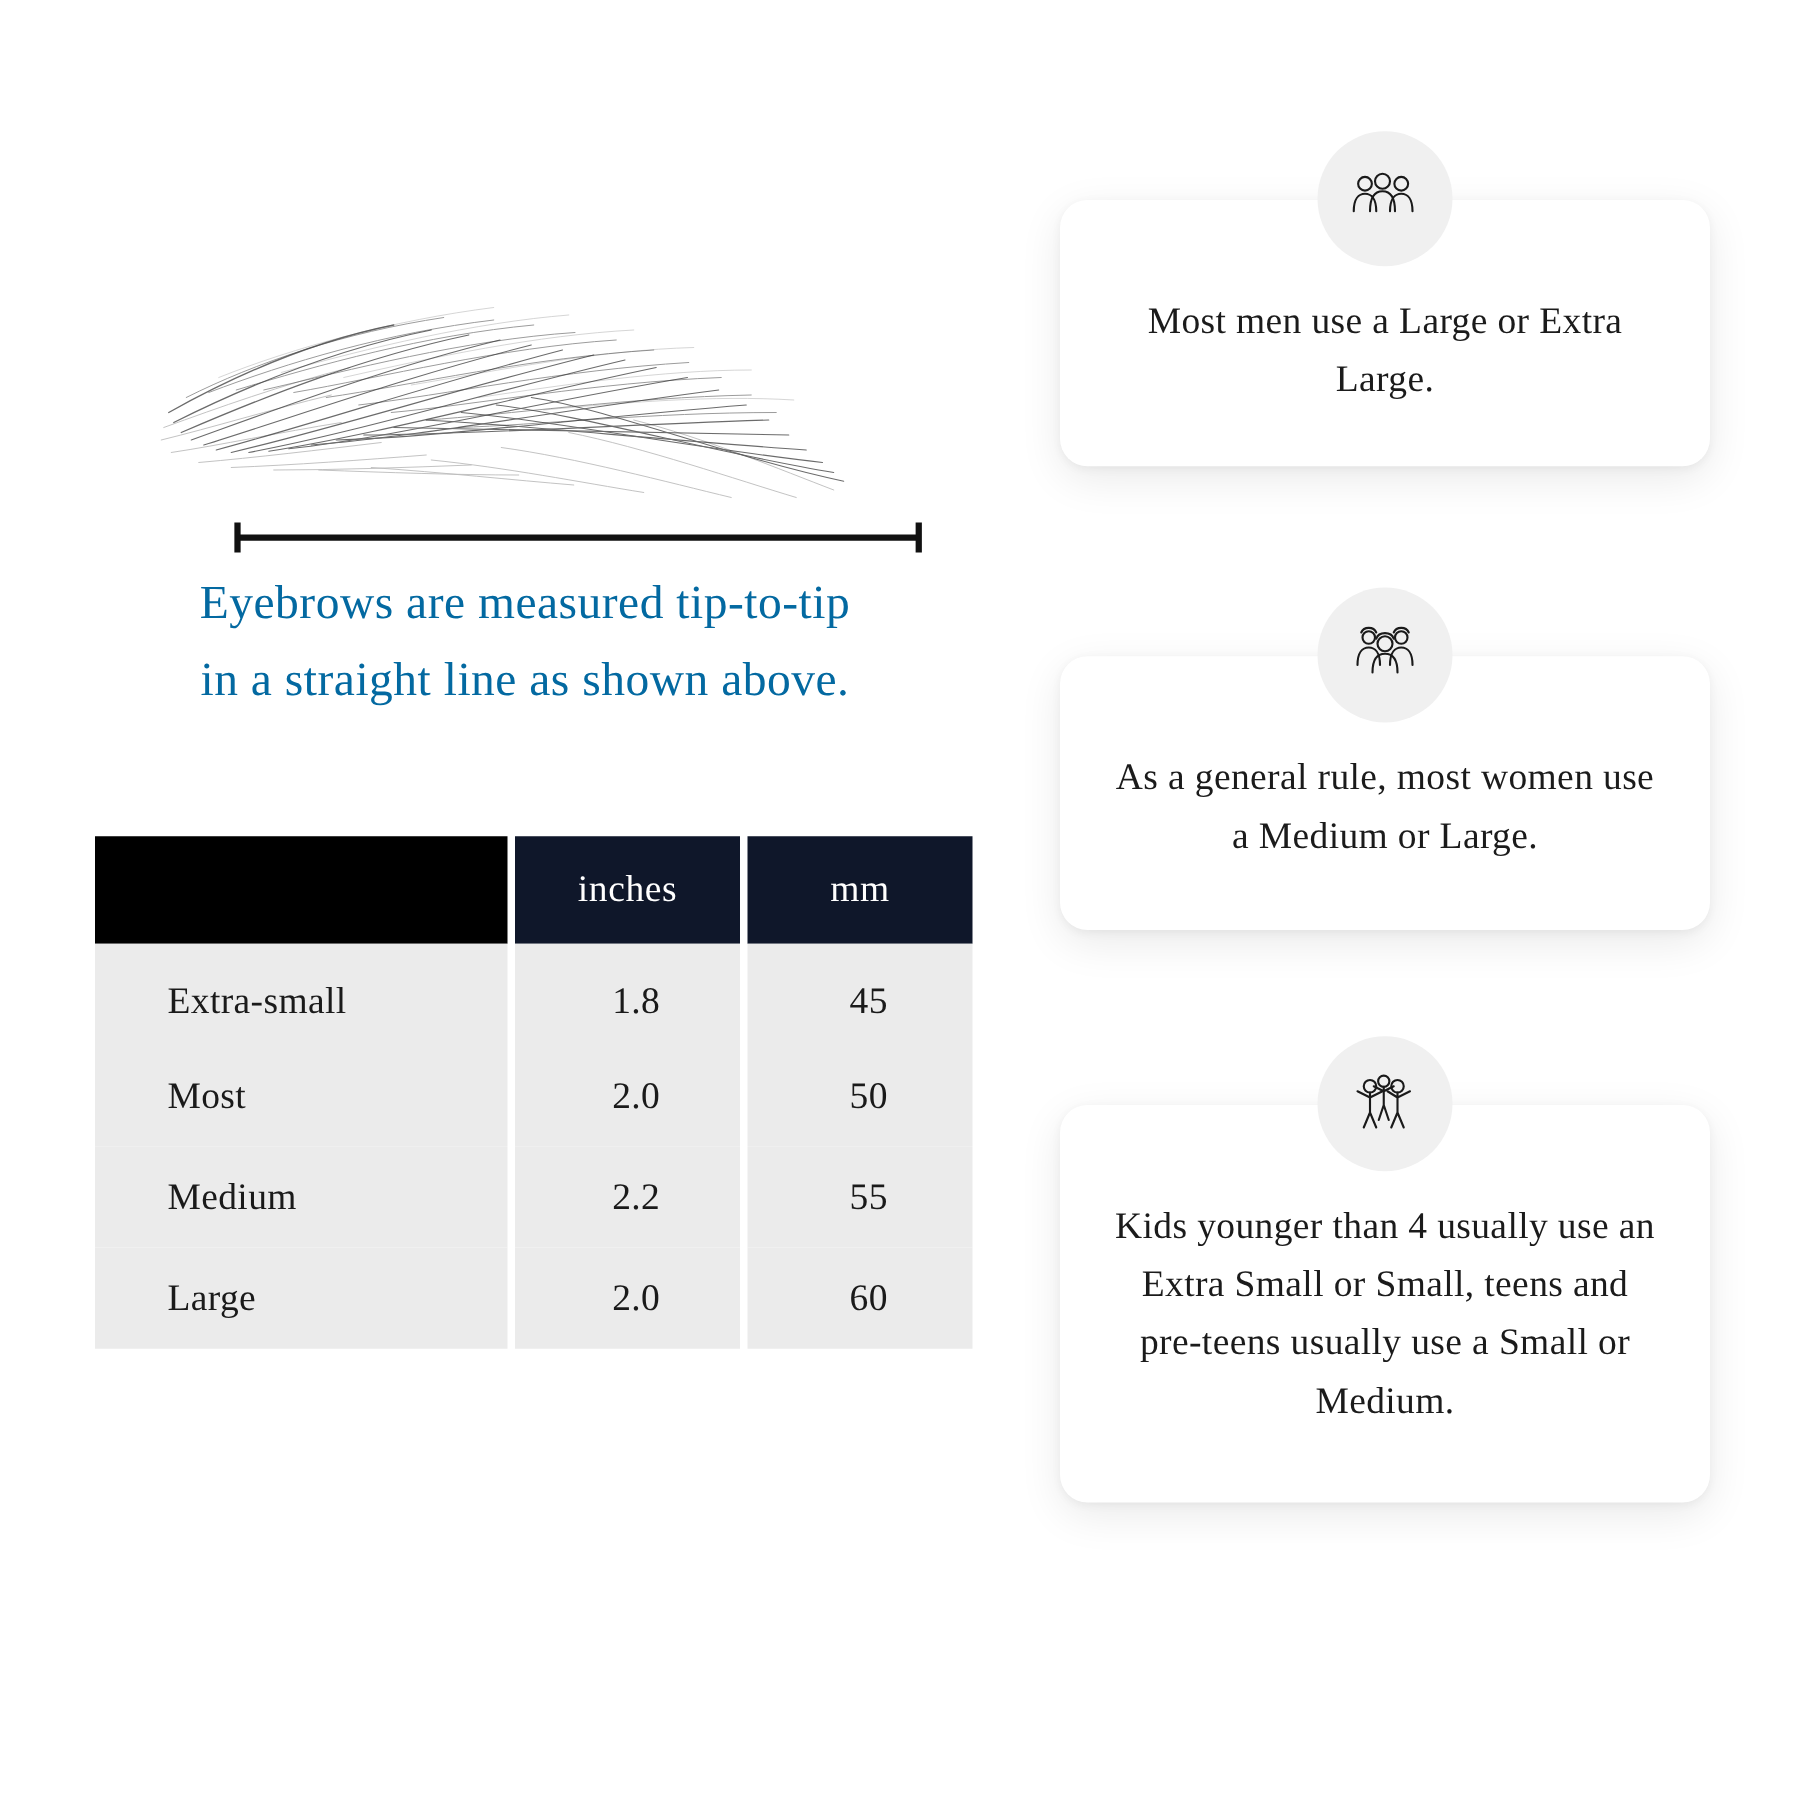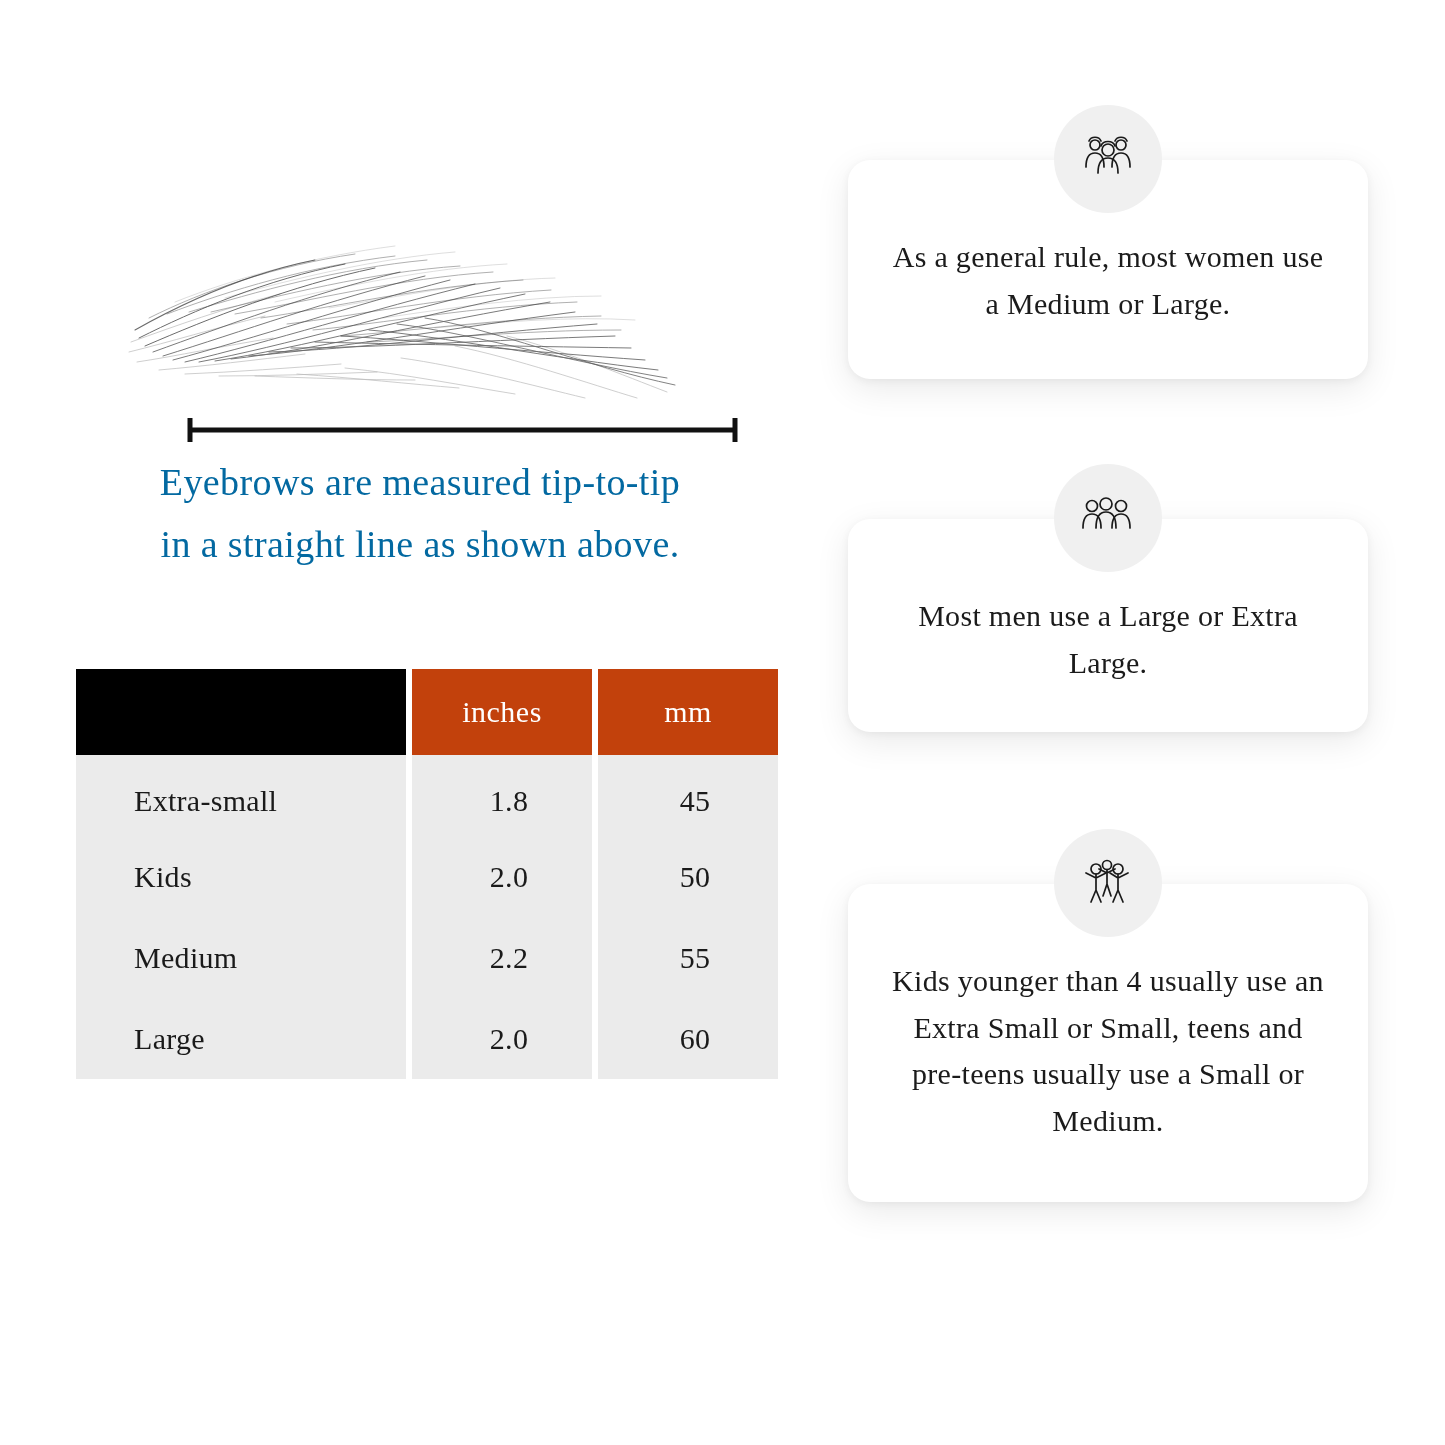--- a/index.html
+++ b/index.html
@@ -54,21 +54,21 @@
 
   
   .size-table {
     margin-top: 94px;
     width: 697px;
     border-collapse: separate;
     border-spacing: 6px 0;
     table-layout: fixed;
   }
   .size-table th {
-    background: #c2410c;
+    background: #0f172a;
     color: #ffffff;
     font-weight: normal;
     font-size: 30px;
     height: 86px;
     vertical-align: middle;
     letter-spacing: 0.5px;
   }
   .size-table th.blank { background: #000000; }
   .size-table td {
     background: #ebebeb;
@@ -216,71 +216,71 @@
           <th>mm</th>
         </tr>
       </thead>
       <tbody>
         <tr>
           <td class="label">Extra-small</td>
           <td class="num">1.8</td>
           <td class="num">45</td>
         </tr>
         <tr>
-          <td class="label">Kids</td>
+          <td class="label">Most</td>
           <td class="num">2.0</td>
           <td class="num">50</td>
         </tr>
         <tr>
           <td class="label">Medium</td>
           <td class="num">2.2</td>
           <td class="num">55</td>
         </tr>
         <tr>
           <td class="label">Large</td>
           <td class="num">2.0</td>
           <td class="num">60</td>
         </tr>
       </tbody>
     </table>
   </div>
 
   <div class="right-col">
+
+    <div class="note-card card-2">
+      <div class="icon-bubble">
+        <svg width="58" height="50" viewBox="0 0 58 50" fill="none" stroke="#1a1a1a" stroke-width="1.7" stroke-linecap="round" stroke-linejoin="round">
+          <circle cx="13" cy="13" r="5.5"></circle>
+          <path d="M4 35 C 4 25, 8 21, 13 21 C 18 21, 22 25, 22 35"></path>
+          <circle cx="27" cy="11" r="6"></circle>
+          <path d="M17 35 C 17 24, 21 19, 27 19 C 33 19, 37 24, 37 35"></path>
+          <circle cx="42" cy="13" r="5.5"></circle>
+          <path d="M33 35 C 33 25, 37 21, 42 21 C 47 21, 51 25, 51 35"></path>
+        </svg>
+      </div>
+      <div class="note-text">Most men use a Large or Extra Large.</div>
+    </div>
 
     <div class="note-card card-1">
       <div class="icon-bubble">
         <svg width="58" height="52" viewBox="0 0 58 52" fill="none" stroke="#1a1a1a" stroke-width="1.7" stroke-linecap="round" stroke-linejoin="round">
           <circle cx="16" cy="12" r="5"></circle>
           <path d="M7 34 C 7 24, 11 20, 16 20 C 21 20, 25 24, 25 34"></path>
           <path d="M10 8 C 12 3, 20 3, 22 8"></path>
           <circle cx="42" cy="12" r="5"></circle>
           <path d="M33 34 C 33 24, 37 20, 42 20 C 47 20, 51 24, 51 34"></path>
           <path d="M36 8 C 38 3, 46 3, 48 8"></path>
           <circle cx="29" cy="17" r="6"></circle>
           <path d="M19 40 C 19 29, 23 25, 29 25 C 35 25, 39 29, 39 40"></path>
           <path d="M22 13 C 24 7, 34 7, 36 13"></path>
         </svg>
       </div>
       <div class="note-text">As a general rule, most women use a Medium or Large.</div>
     </div>
 
-    <div class="note-card card-2">
-      <div class="icon-bubble">
-        <svg width="58" height="50" viewBox="0 0 58 50" fill="none" stroke="#1a1a1a" stroke-width="1.7" stroke-linecap="round" stroke-linejoin="round">
-          <circle cx="13" cy="13" r="5.5"></circle>
-          <path d="M4 35 C 4 25, 8 21, 13 21 C 18 21, 22 25, 22 35"></path>
-          <circle cx="27" cy="11" r="6"></circle>
-          <path d="M17 35 C 17 24, 21 19, 27 19 C 33 19, 37 24, 37 35"></path>
-          <circle cx="42" cy="13" r="5.5"></circle>
-          <path d="M33 35 C 33 25, 37 21, 42 21 C 47 21, 51 25, 51 35"></path>
-        </svg>
-      </div>
-      <div class="note-text">Most men use a Large or Extra Large.</div>
-    </div>
-
     <div class="note-card card-3">
       <div class="icon-bubble">
         <svg width="56" height="54" viewBox="0 0 56 54" fill="none" stroke="#1a1a1a" stroke-width="1.7" stroke-linecap="round" stroke-linejoin="round">
           <circle cx="16" cy="13" r="5"></circle>
           <path d="M16 18 L16 34 M16 22 L6 17 M16 22 L26 17 M16 34 L11 46 M16 34 L21 46"></path>
           <circle cx="38" cy="13" r="5"></circle>
           <path d="M38 18 L38 34 M38 22 L30 17 M38 22 L48 17 M38 34 L33 46 M38 34 L43 46"></path>
           <circle cx="27" cy="9" r="4.5"></circle>
           <path d="M27 13.5 L27 28 M27 17 L19 13 M27 17 L35 13 M27 28 L23 40 M27 28 L31 40"></path>
         </svg>

